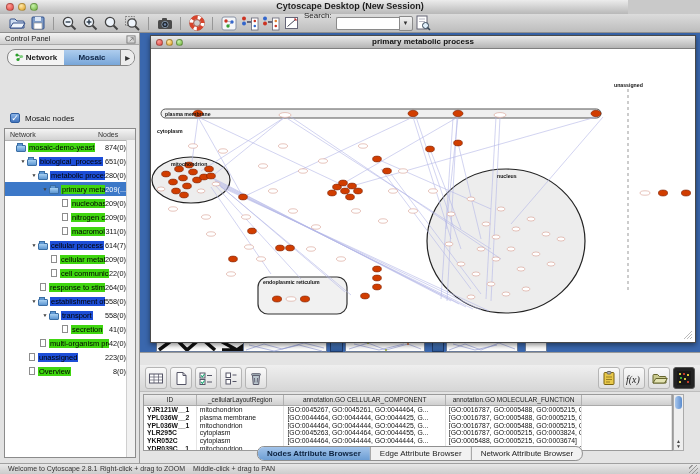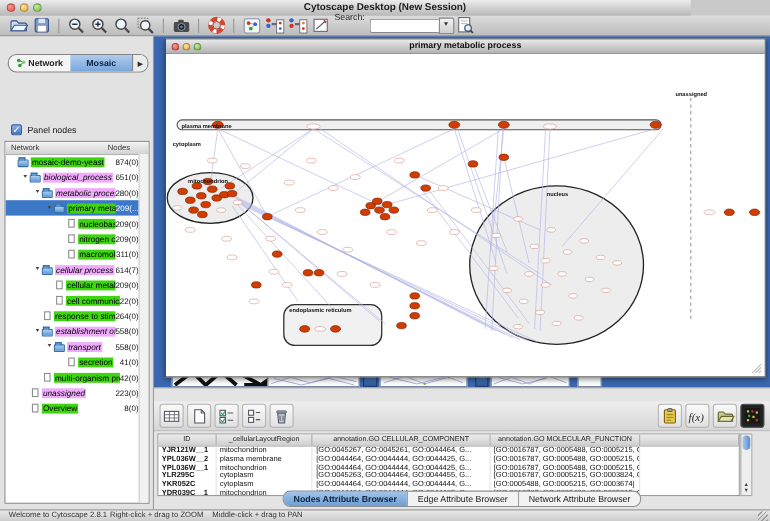--- a/index.html
+++ b/index.html
@@ -61,21 +61,21 @@
   .trow.sel .tcount{color:#fff;}
   .tarr{font-size:5.5px;color:#444;width:8px;flex:none;text-align:center;transform:scaleY(.9);}
   .tsp{width:8px;flex:none;}
   .t-folder{width:10px;height:7px;background:linear-gradient(#a8d0f2,#5e97d2);border:1px solid #3a6ea5;
     border-radius:1px;position:relative;flex:none;margin-right:2px;margin-top:2px;box-sizing:border-box;}
   .t-folder:before{content:'';position:absolute;top:-3px;left:0;width:4px;height:2px;background:#5e97d2;
     border:1px solid #3a6ea5;border-bottom:none;}
   .t-file{width:6px;height:8px;background:#fff;border:1px solid #8d8d8d;flex:none;margin-right:3px;margin-left:2px;box-sizing:border-box;}
   .tlab{padding:0 1px;color:#000;overflow:hidden;max-width:72px;flex-shrink:1;}
   .tlab.green{background:#3fd60f;}
-  .tlab.red{background:#f0abfc;font-style:italic;}
+  .tlab.red{background:#1d4ed8;}
   .tcount{margin-left:auto;padding-right:2px;color:#111;font-size:7.3px;}
   .treescroll{right:0;top:11px;bottom:0;width:8px;background:#f1f1f1;border-left:1px solid #cfcfcf;}
 
   
   .desktop{left:140px;top:33px;width:560px;height:319px;background:#3a67ad;overflow:hidden;}
   .frag{position:absolute;top:305px;height:14px;background:#fdfdfd;border:1px solid #6a7c9a;box-sizing:border-box;}
   .frag.blue{background:linear-gradient(#5585c5,#2d5796);border-color:#1d3a68;}
   .iframe{left:10px;top:2px;width:546px;height:308px;background:#fff;border:1px solid #4a4a4a;
     box-shadow:0 2px 5px rgba(0,0,0,.45);box-sizing:border-box;}
   .if-tb{left:0;top:0;width:100%;height:13px;background:linear-gradient(#e9e9e9,#b4b4b4);
@@ -242,39 +242,46 @@
           <rect x="3" y="2" width="10" height="13" fill="#fff" stroke="#667"></rect>
           <line x1="5" y1="5" x2="11" y2="5" stroke="#99a" stroke-width=".7"></line>
           <line x1="5" y1="7.5" x2="11" y2="7.5" stroke="#99a" stroke-width=".7"></line>
           <circle cx="11.5" cy="11.5" r="3" fill="#dfeefa" stroke="#345" stroke-width="1"></circle>
           <line x1="13.6" y1="13.6" x2="16" y2="16" stroke="#345" stroke-width="1.5"></line>
         </svg>
       </span>
   </div>
 
   <div class="abs cp">
+    <div class="abs panhead">
+      <span>Control Panel</span>
+      <span class="abs floatic"><svg width="10" height="9" viewBox="0 0 11 10">
+            <rect x="1" y="1" width="9" height="8" fill="none" stroke="#777"></rect>
+            <path d="M4 7 L8 3 M8 3 h-3 M8 3 v3" stroke="#777" fill="none" stroke-width=".9"></path>
+          </svg></span>
+    </div>
     <div class="abs cptabs">
       <div class="cptab">
         <svg width="9" height="9" viewBox="0 0 9 9">
             <line x1="2" y1="2" x2="6.5" y2="3.5" stroke="#2e7d2e" stroke-width=".8"></line>
             <line x1="3" y1="6.5" x2="6.5" y2="3.5" stroke="#2e7d2e" stroke-width=".8"></line>
             <circle cx="2" cy="2" r="1.6" fill="#2ca02c"></circle>
             <circle cx="6.5" cy="3.5" r="1.6" fill="#7fd07f"></circle>
             <circle cx="3" cy="6.5" r="1.6" fill="#2ca02c"></circle>
           </svg>
         <span>Network</span>
       </div>
       <div class="cptab sel">
         <span>Mosaic</span>
       </div>
       <div class="cptab-arrow">▶</div>
     </div>
     <div class="abs cbrow">
       <span class="cbx">✓</span>
-      <span class="cblab">Panel nodes</span>
+      <span class="cblab">Mosaic nodes</span>
     </div>
     <div class="abs treebox">
       <div class="abs treehead">
         <span class="th-net">Network</span>
         <span class="th-nodes">Nodes</span>
       </div>
       <div class="abs treerows">
           <div class="trow" style="padding-left: 3px;">
             <span class="tsp"></span>
             <span class="t-folder"></span>

